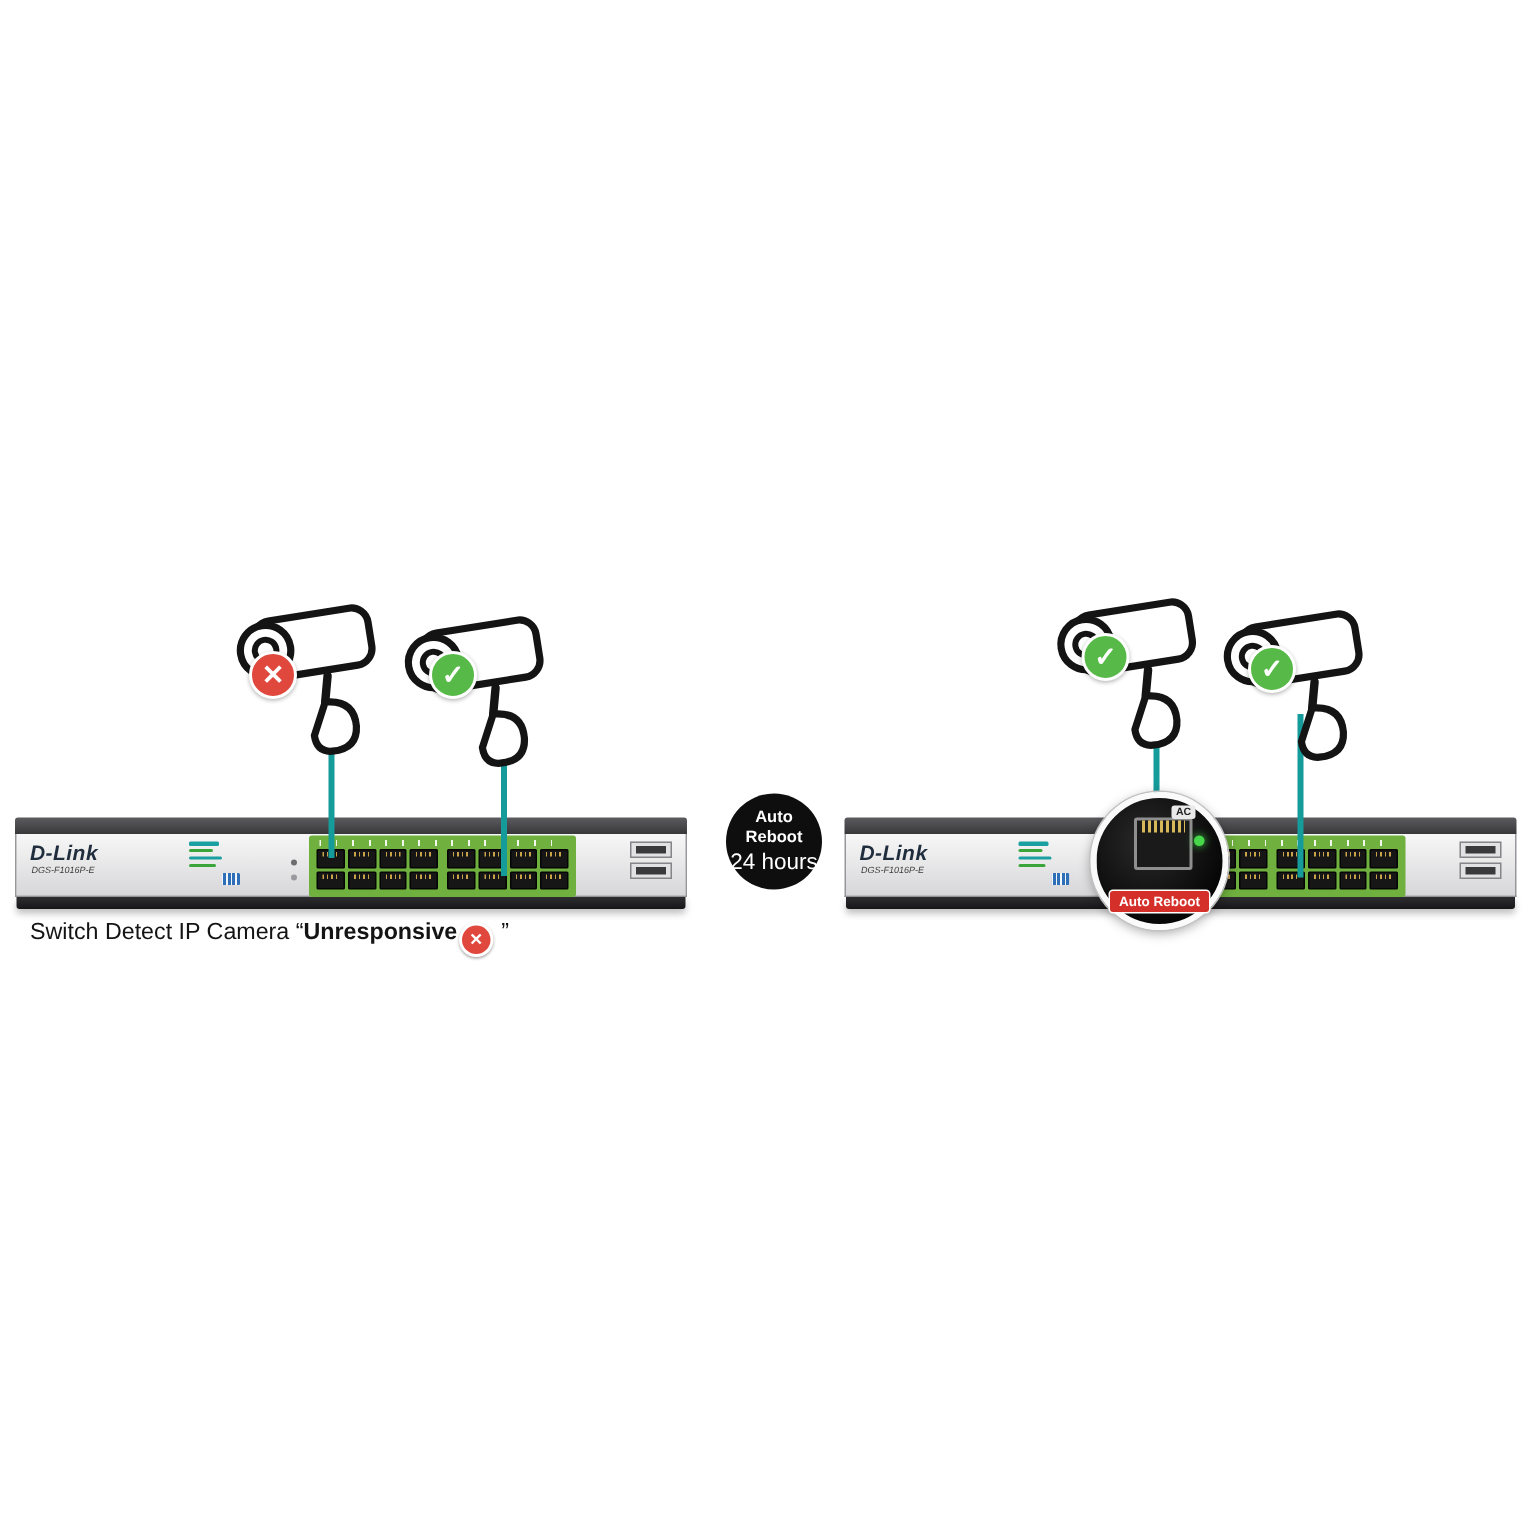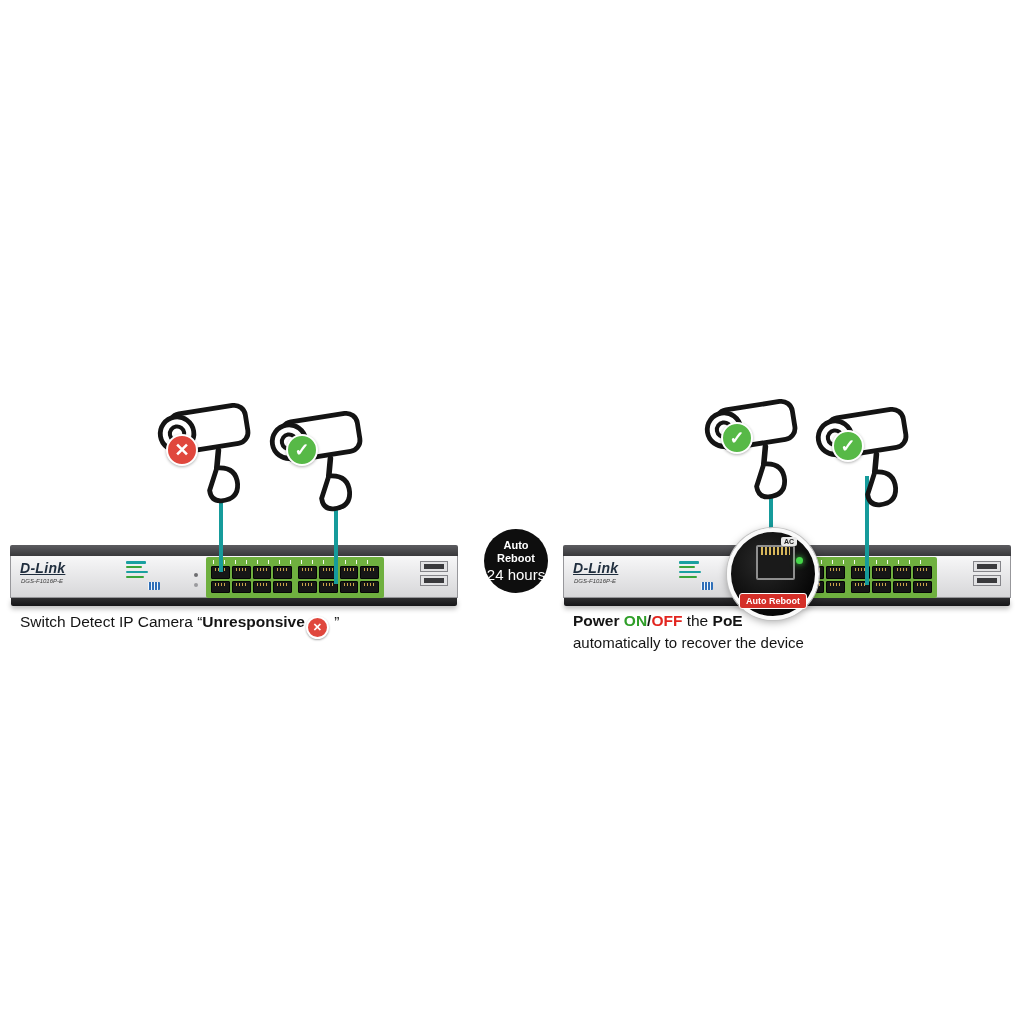--- a/index.html
+++ b/index.html
@@ -33,21 +33,21 @@
 
   
   .switch{position:absolute;width:448px;height:61px;z-index:1;}
   #switch-left{left:10px;top:545px;}
   #switch-right{left:563px;top:545px;}
   .sw-top{position:absolute;left:0;top:0;width:448px;height:11px;background:linear-gradient(#5c5c60,#38383b);border-radius:2px 2px 0 0;}
   .sw-body{position:absolute;left:0;top:11px;width:448px;height:42px;background:linear-gradient(#f7f7f8,#d7d7d9);
            border:1px solid #97979b;border-top:none;box-sizing:border-box;}
   .sw-bottom{position:absolute;left:1px;top:53px;width:446px;height:8px;background:linear-gradient(#2e2e30,#161618);
              border-radius:0 0 2px 2px;box-shadow:0 3px 5px rgba(0,0,0,.25);}
-  .sw-brand{position:absolute;left:10px;top:15px;font-size:14px;font-weight:bold;font-style:italic;color:#1f2d3d;letter-spacing:.3px;text-decoration:underline;}
+  .sw-brand{position:absolute;left:10px;top:15px;font-size:14px;font-weight:bold;font-style:italic;color:#1f2d3d;letter-spacing:.3px;}
   .sw-model{position:absolute;left:11px;top:33px;font-size:6px;font-style:italic;color:#3c3c3c;}
   .sw-leds{position:absolute;left:116px;top:16px;}
   .led-row{height:2.5px;background:#1aa0a0;margin-bottom:2.4px;border-radius:1px;}
   .led-row:nth-child(1){width:20px;}
   .led-row:nth-child(2){width:16px;background:#3aa53a;}
   .led-row:nth-child(3){width:22px;}
   .led-row:nth-child(4){width:18px;background:#3aa53a;}
   .sw-dip{position:absolute;left:138px;top:37px;width:12px;height:8px;background:#2f6fb8;border-radius:1px;
           background-image:repeating-linear-gradient(90deg,rgba(255,255,255,.95) 0 1px,transparent 1px 3px);}
   .sw-dot{position:absolute;width:4px;height:4px;border-radius:50%;background:#6d6d70;}
@@ -270,18 +270,14 @@
     </div>
   </div>
 
   <div class="magnifier">
     <div class="rj45"></div>
     <div class="rj45-led"></div>
     <div class="mag-ac">AC</div>
     <div class="mag-label">Auto Reboot</div>
   </div>
 
-  <div class="caption" id="caption-right">
-    <div class="line1"><span class="st-bold">Power </span><span class="st-bold-green">ON</span><span class="st-bold">/</span><span class="st-bold-red">OFF</span><span> the </span><span class="st-bold">PoE</span></div>
-    <div class="line2">automatically to recover the device</div>
-  </div>
 
 </div>
 
 </body></html>

